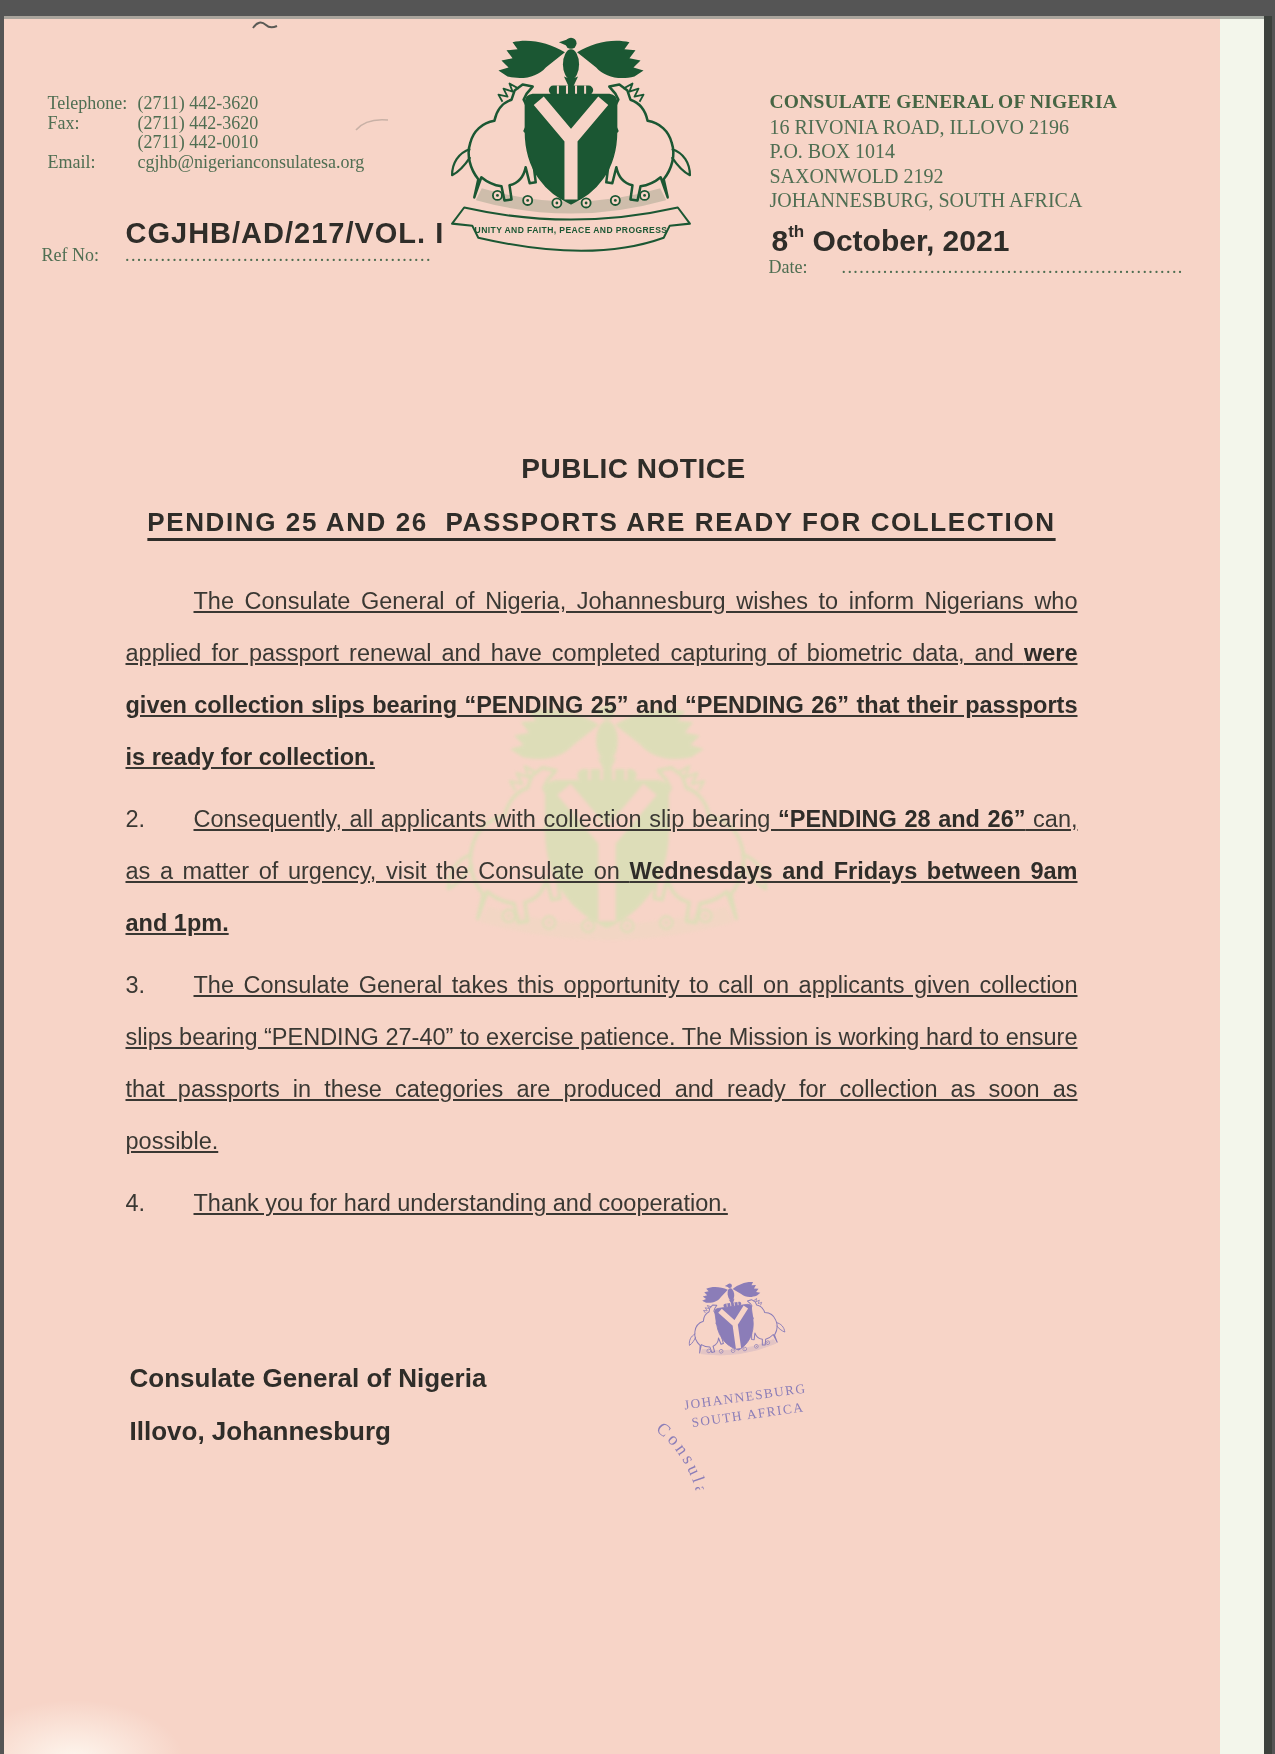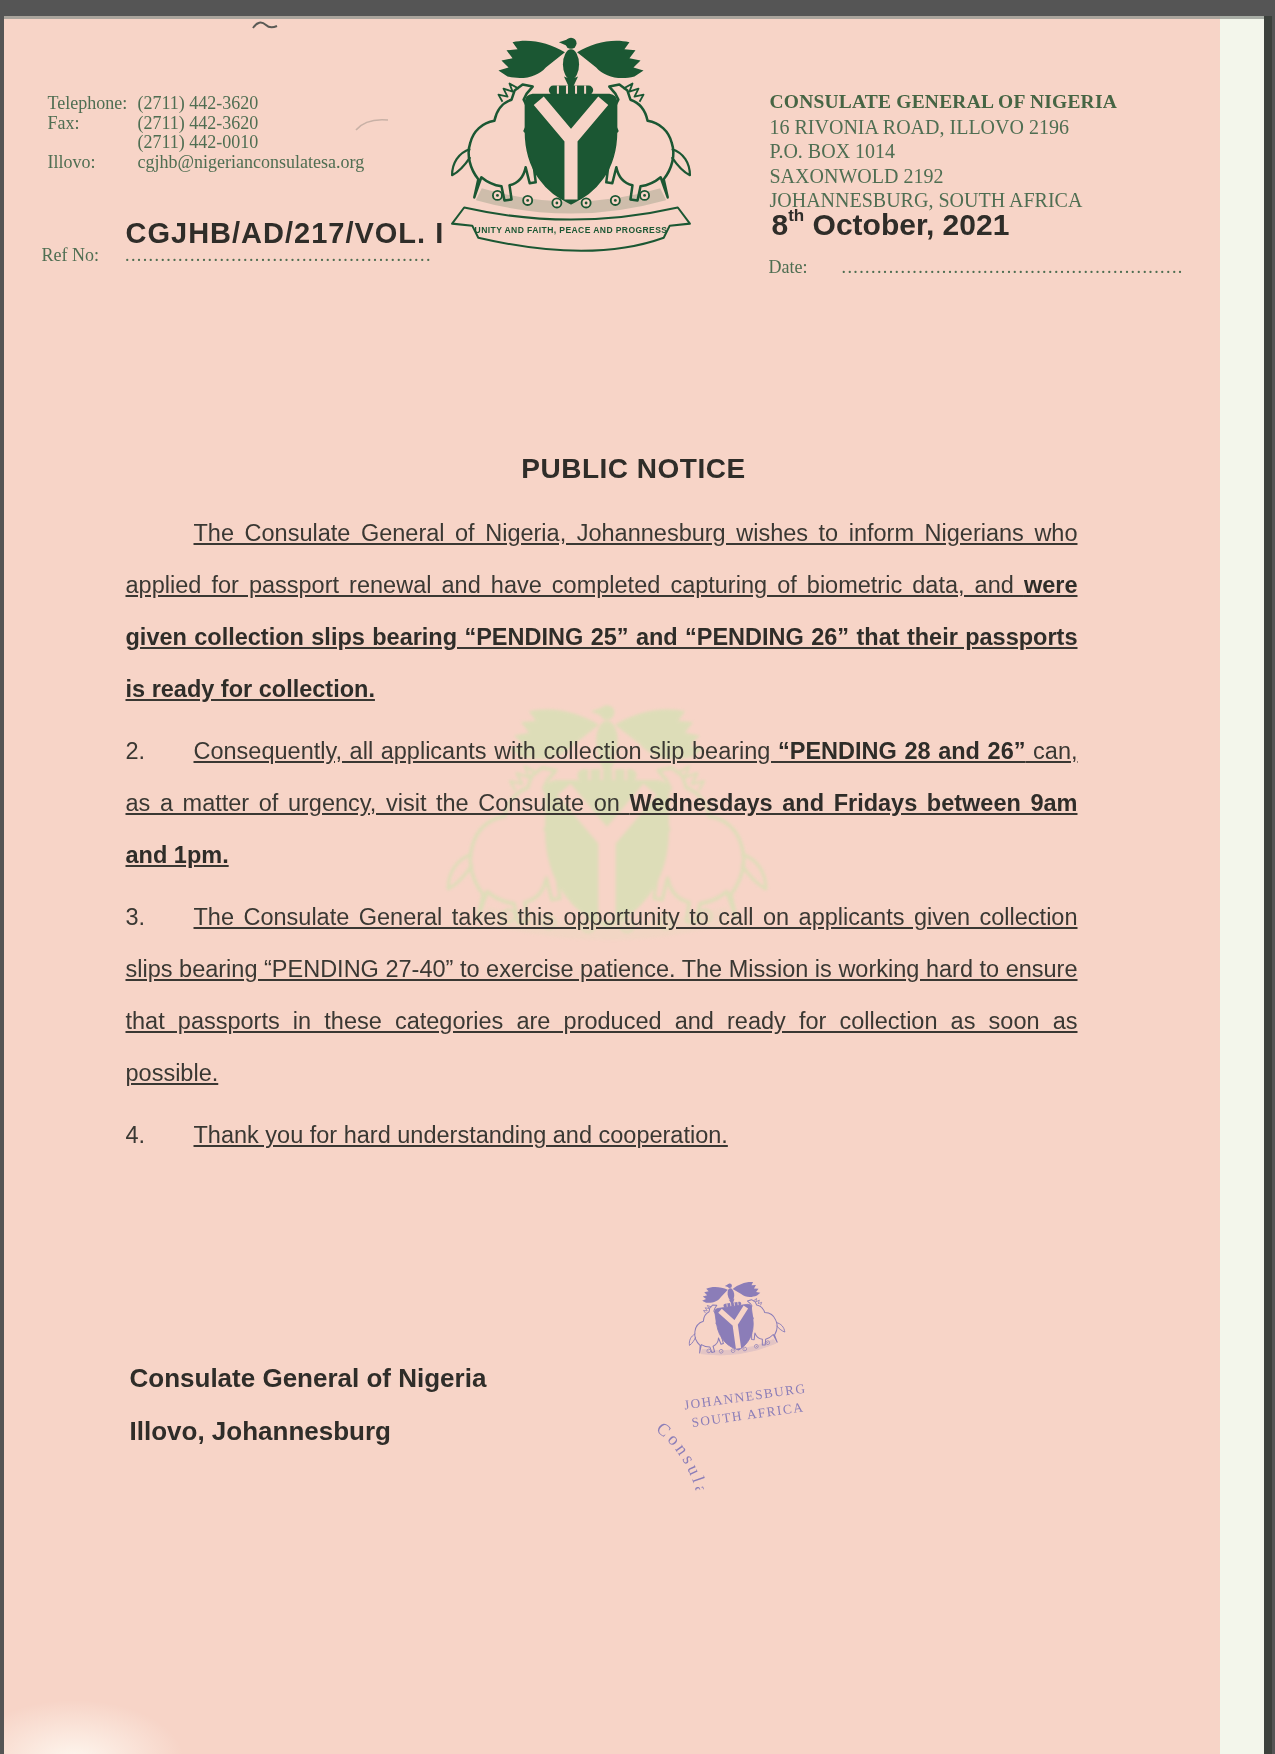--- a/index.html
+++ b/index.html
@@ -34,21 +34,21 @@
   .addr-name{font-weight:700;font-size:19.5px;color:#466544;letter-spacing:.2px;}
 
   
   .emblem{position:absolute;left:436px;top:12px;z-index:2;color:var(--emerald);}
 
   
   .ref-number{position:absolute;left:122px;top:201px;z-index:3;
     font-size:29px;font-weight:700;letter-spacing:1px;color:var(--ink-bold);}
   .ref-line{position:absolute;left:38px;top:229px;z-index:3;
     font-family:"Liberation Serif", serif;font-size:18px;color:var(--green);}
-  .date-value{position:absolute;left:768px;top:190px;z-index:3;
+  .date-value{position:absolute;left:768px;top:206px;z-index:3;
     font-size:30px;font-weight:700;color:var(--ink-bold);}
   .date-value sup{font-size:17px;vertical-align:14px;}
   .date-line{position:absolute;left:765px;top:241px;z-index:3;
     font-family:"Liberation Serif", serif;font-size:18px;color:var(--green);}
   .dots{letter-spacing:1.4px;}
   .ref-line .dots{margin-left:26px;}
   .date-line .dots{margin-left:34px;}
 
   
   .watermark{position:absolute;left:428px;top:655px;z-index:0;color:#c9e5ad;opacity:.55;filter:blur(1.6px);}
@@ -144,21 +144,21 @@
     <path d="M4,16 q10,-12 32,-10" stroke="#9b8f86" stroke-width="1.6" fill="none"></path>
   </svg>
 
   <div class="contact">
     <div>Telephone:</div>
     <div>(2711) 442-3620</div>
     <div>Fax:</div>
     <div>(2711) 442-3620</div>
     <div></div>
     <div>(2711) 442-0010</div>
-    <div>Illovo:</div>
+    <div>Email:</div>
     <div>cgjhb@nigerianconsulatesa.org</div>
   </div>
 
   <svg class="emblem" width="262" height="227" viewBox="0 0 260 225">
     <use href="#coat" width="260" height="200"></use>
     <g>
       <path d="M24,178 l-12,16 20,2 6,12 q112,26 184,0 l6,-12 20,-2 -12,-16 q-106,24 -212,0 z" fill="var(--paper,#f7d4c7)" stroke="currentColor" stroke-width="2" stroke-linejoin="round"></path>
       <text x="130" y="203" text-anchor="middle" font-size="8.5" font-weight="700" letter-spacing=".4" fill="currentColor" font-family="Liberation Sans, sans-serif">UNITY AND FAITH, PEACE AND PROGRESS</text>
     </g>
   </svg>
@@ -182,20 +182,21 @@
   <div class="date-line">
     <span>Date:</span><span class="dots">..........................................................</span>
   </div>
 
   <svg class="watermark" width="350" height="312" viewBox="0 0 260 200">
     <use href="#coat" width="260" height="200"></use>
   </svg>
 
   <main class="body">
     <h1 class="title">PUBLIC NOTICE</h1>
+    <h2 class="headline">PENDING 25 AND 26  PASSPORTS ARE READY FOR COLLECTION</h2>
 
     <p class="para indent"><span>The Consulate General of Nigeria, Johannesburg wishes to inform Nigerians who applied for passport renewal and have completed capturing of biometric data, and </span><b>were given collection slips bearing “PENDING 25” and “PENDING 26” that their passports is ready for collection.</b></p>
 
     <p class="para"><span class="pnum">2.</span><span>Consequently, all applicants with collection slip bearing </span><b>“PENDING 28 and 26”</b><span> can, as a matter of urgency, visit the Consulate on </span><b>Wednesdays and Fridays between 9am and 1pm.</b></p>
 
     <p class="para"><span class="pnum">3.</span><span>The Consulate General takes this opportunity to call on applicants given collection slips bearing “PENDING 27-40” to exercise patience. The Mission is working hard to ensure that passports in these categories are produced and ready for collection as soon as possible.</span></p>
 
     <p class="para"><span class="pnum">4.</span><span>Thank you for hard understanding and cooperation.</span></p>
   </main>
 

